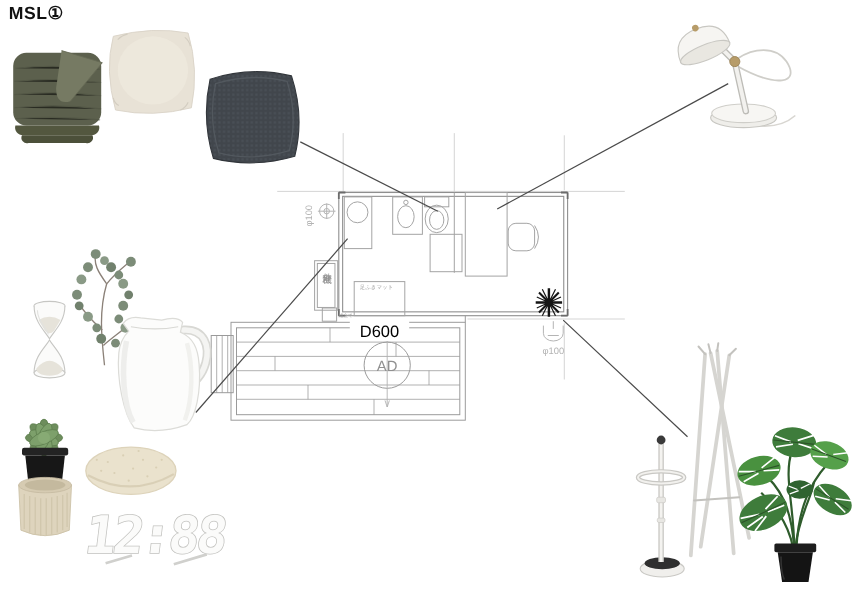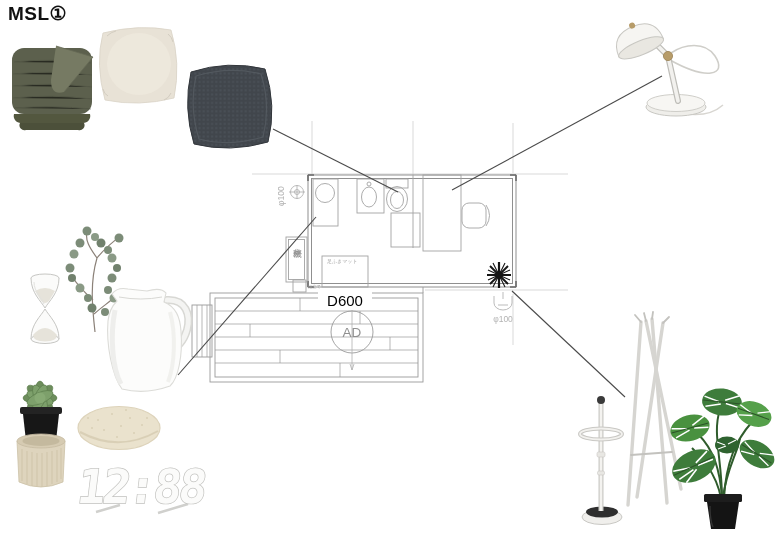--- a/index.html
+++ b/index.html
@@ -3,21 +3,21 @@
 <meta charset="utf-8">
 <style>
   html,body{margin:0;padding:0;}
   body{
     width:776px;height:535px;position:relative;overflow:hidden;
     background:#ffffff;
     font-family:"Liberation Sans", sans-serif;
   }
   .page-title{
     position:absolute;left:8px;top:2px;
-    font-size:19px;font-weight:bold;color:#111;letter-spacing:.5px;
+    font-size:16px;font-weight:bold;color:#111;letter-spacing:.5px;
   }
   .stage{position:absolute;left:0;top:0;}
   .vtext{
     position:absolute;left:290px;top:241px;width:15px;height:40px;
     writing-mode:vertical-rl;text-orientation:upright;
     font-size:8.5px;color:#8f8f8f;letter-spacing:1px;line-height:15px;
   }
   svg text{font-family:"Liberation Sans", sans-serif;}
   .mono{font-family:"DejaVu Sans Mono", monospace;}
 </style>

